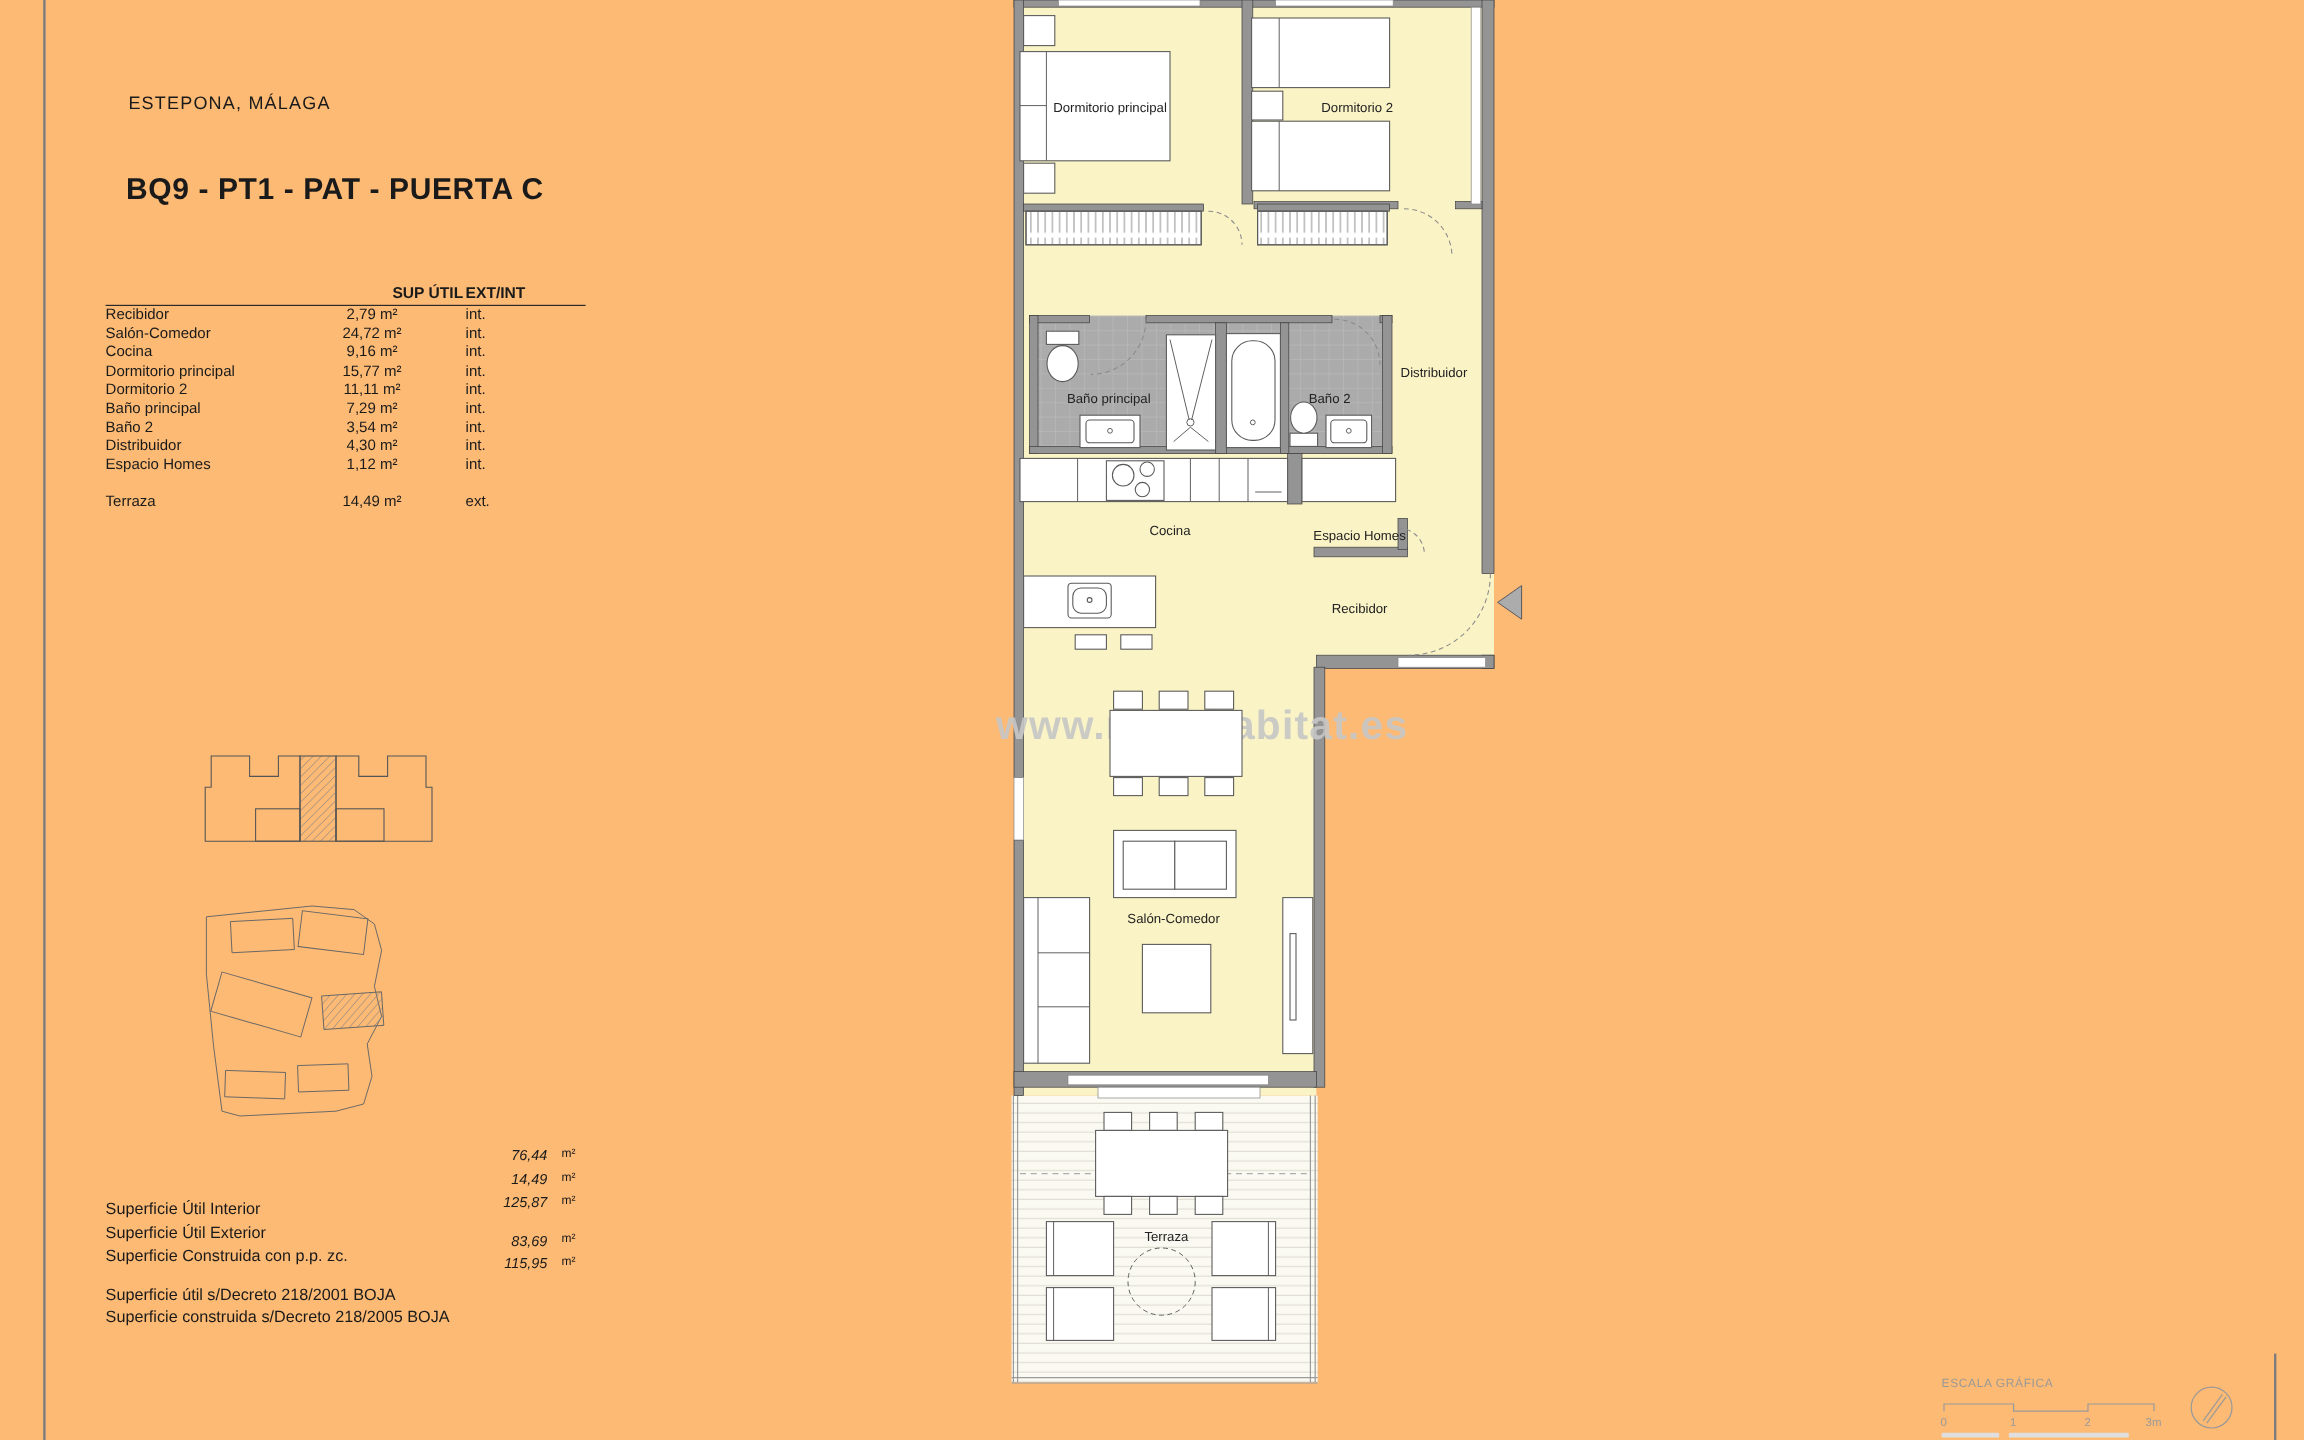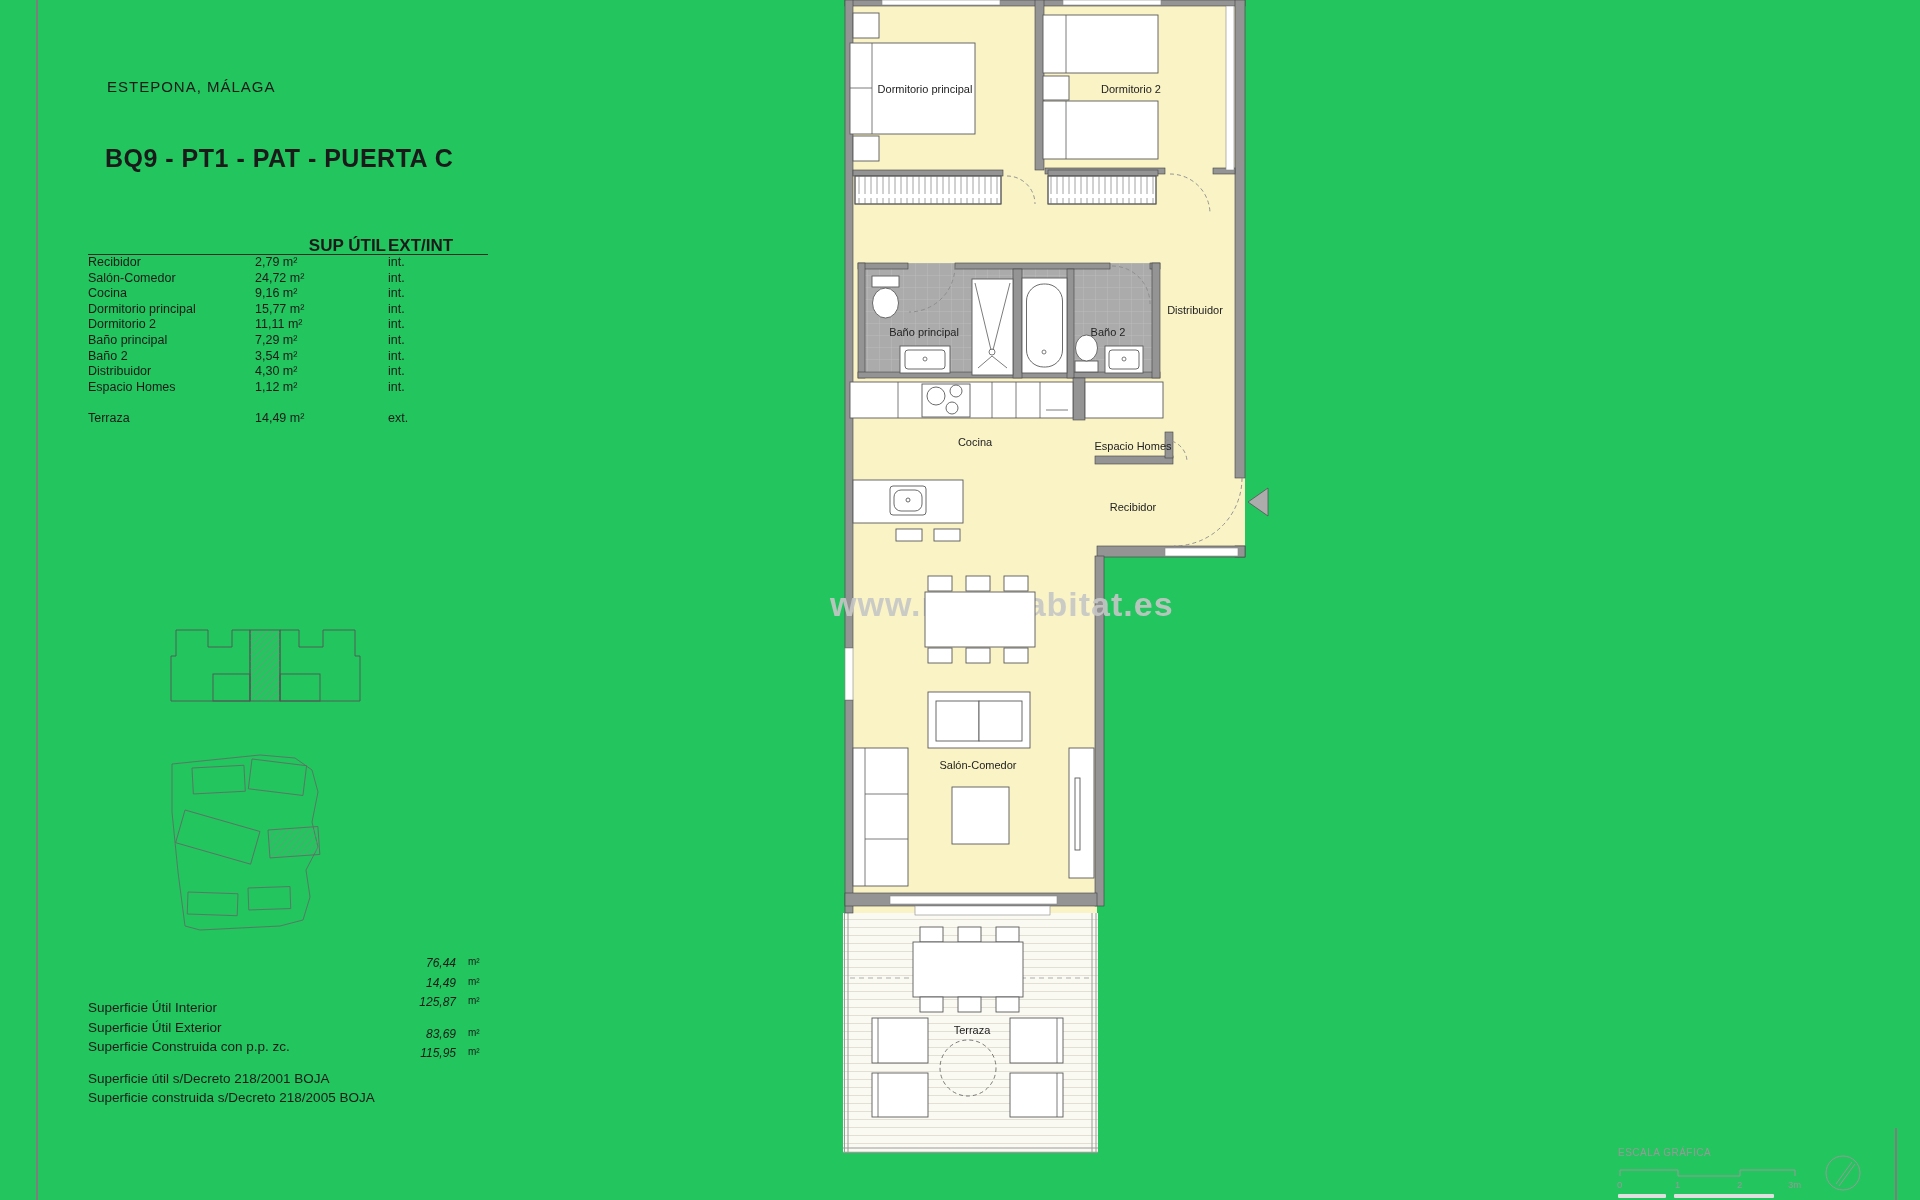--- a/index.html
+++ b/index.html
@@ -1,31 +1,31 @@
 <!DOCTYPE html>
 <html><head>
 <meta charset="utf-8">
 <style>
   html,body{margin:0;padding:0;background:#fff;}
-  #page{position:relative;width:1920px;height:1200px;background:#22c55e;overflow:hidden;
+  #page{position:relative;width:1920px;height:1200px;background:#fdba74;overflow:hidden;
         font-family:"Liberation Sans",sans-serif;color:#1a1a1a;}
   .abs{position:absolute;}
   
   .border-v{position:absolute;background:#7d7d7d;}
   
   #location{left:107px;top:78px;font-size:15px;letter-spacing:1px;}
   #title{left:105px;top:144px;font-size:25px;font-weight:bold;letter-spacing:.5px;}
   
   #areas{left:88px;top:236px;width:400px;}
-  .thead{position:relative;height:18px;border-bottom:1.6px solid #2a2a2a;font-size:17px;font-weight:bold;}
+  .thead{position:relative;height:18px;border-bottom:1.6px solid #2a2a2a;font-size:13px;font-weight:bold;}
   .h-area{position:absolute;left:150px;width:148px;text-align:right;}
   .h-ext{position:absolute;left:300px;width:96px;text-align:left;}
   .trow{position:relative;height:15.6px;font-size:12.5px;}
   .tname{position:absolute;left:0;}
-  .tarea{position:absolute;left:167px;width:148px;text-align:left;}
+  .tarea{position:absolute;left:148px;width:148px;text-align:center;}
   .text{position:absolute;left:300px;width:92px;text-align:left;}
   .tspacer{height:16px;}
   
   #summary{left:88px;top:956px;width:410px;}
   .srow{position:relative;height:19.5px;font-size:13.5px;}
   .slabel{position:absolute;left:0;margin-top:44px;}
   .sval{position:absolute;left:280px;width:88px;text-align:right;font-style:italic;font-size:12px;}
   .sunit{position:absolute;left:380px;font-size:10px;}
   .sgap{height:12px;}
   svg text{font-family:"Liberation Sans",sans-serif;}

